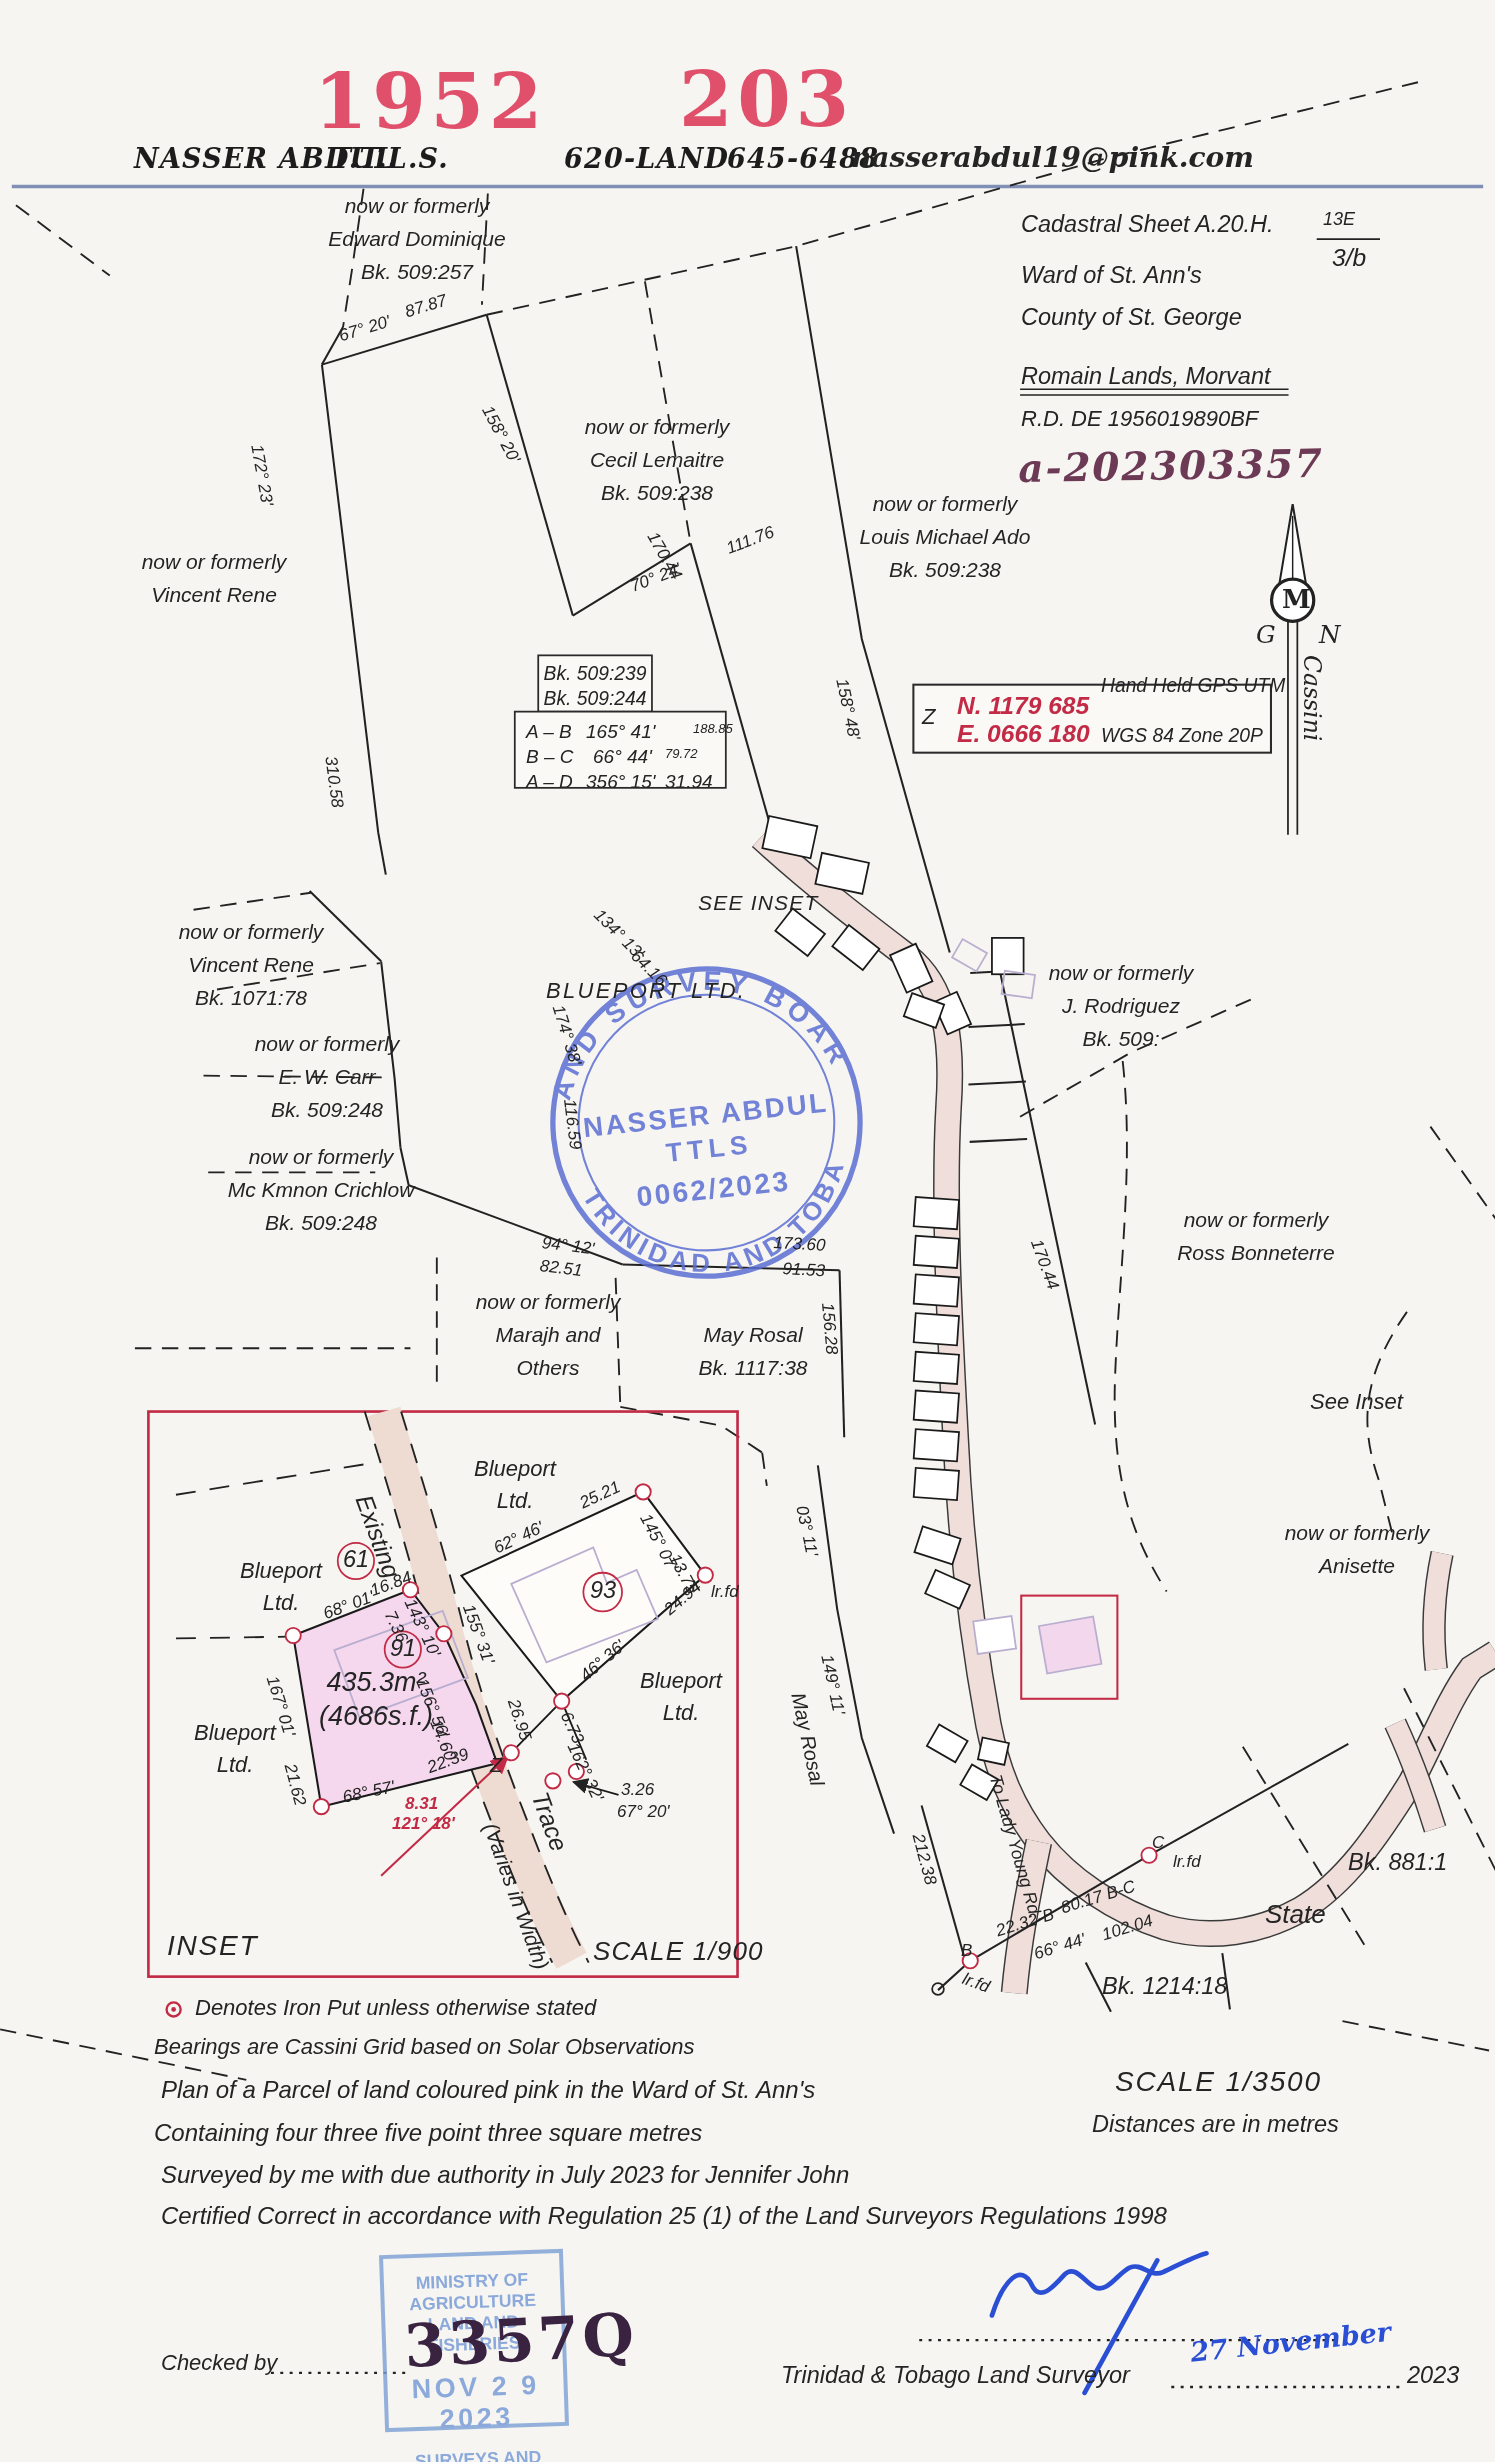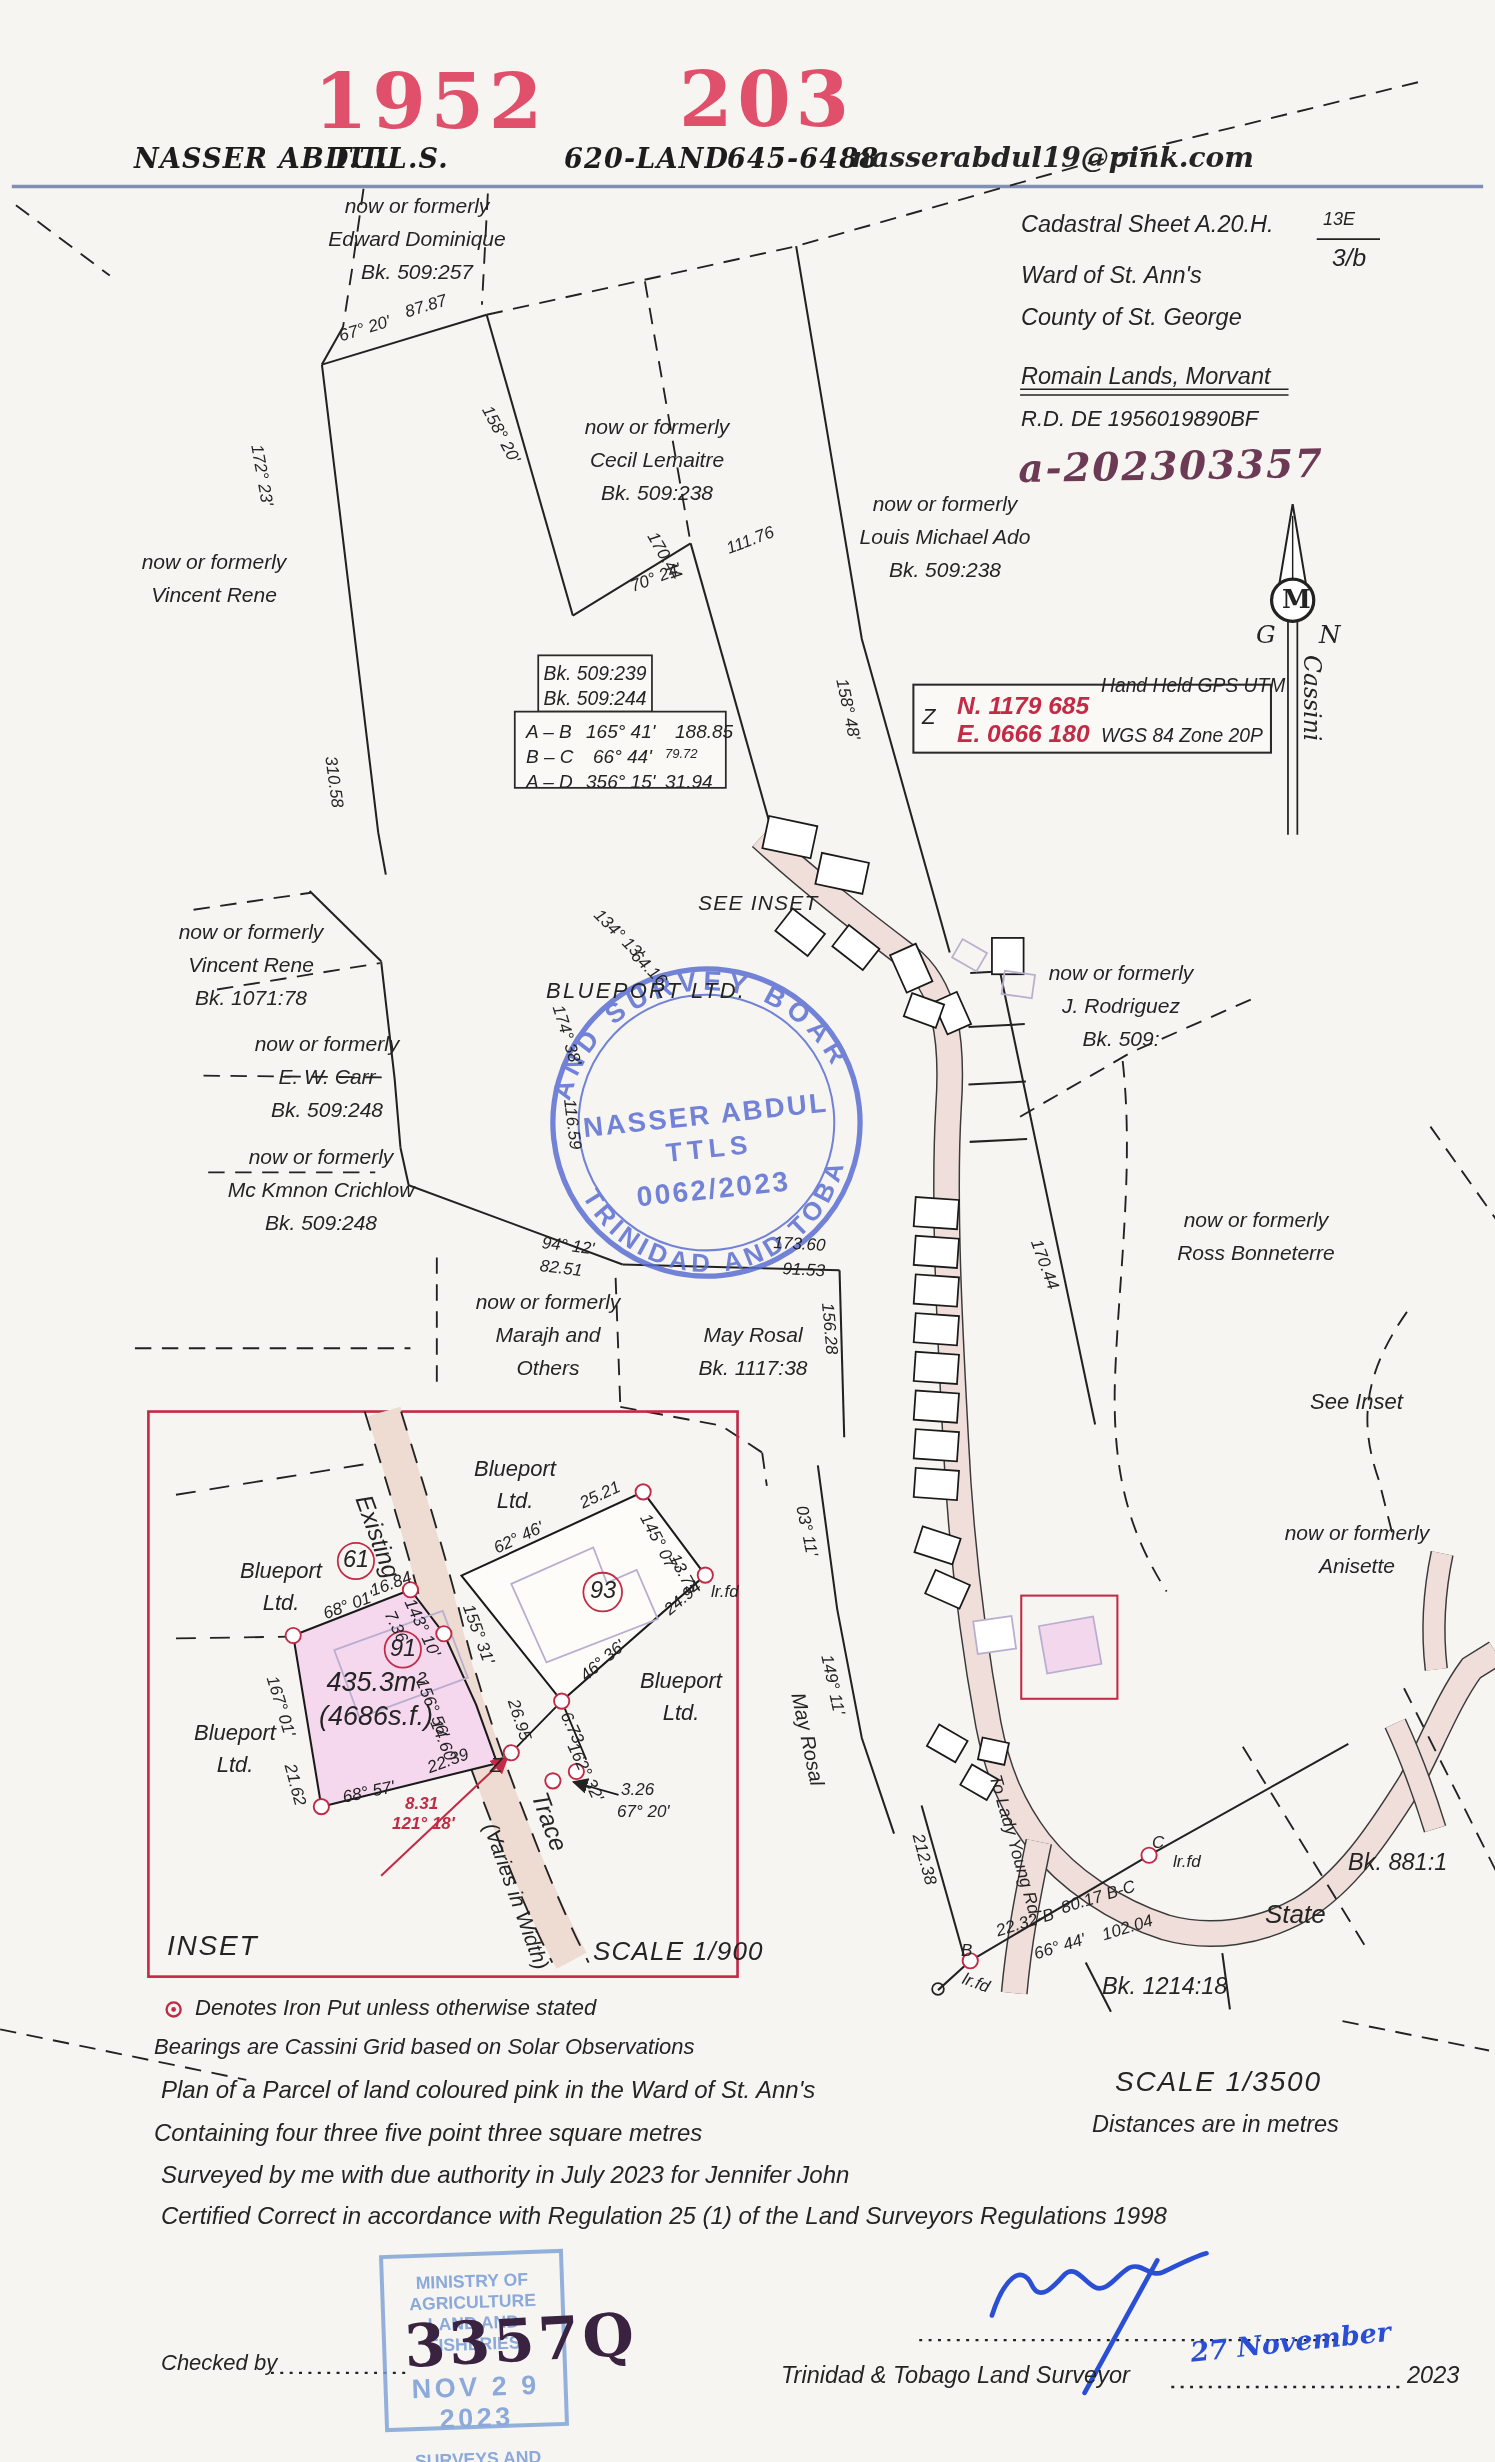--- a/index.html
+++ b/index.html
@@ -251,21 +251,21 @@
 <span class="L red bold" style="left:957px;top:722px;font-size:24.6px">E. 0666 180</span>
 <span class="L" style="left:1101px;top:676px;font-size:19.3px">Hand Held GPS UTM</span>
 <span class="L" style="left:1101px;top:726px;font-size:19.3px">WGS 84 Zone 20P</span>
 
 <div class="blk" style="left:595px;top:662px;line-height:24.6px;font-size:19.3px">
   <div>Bk. 509:239</div>
   <div>Bk. 509:244</div>
 </div>
 <span class="L" style="left:526px;top:722px;font-size:19px">A – B</span>
 <span class="L" style="left:586px;top:722px;font-size:19px">165° 41'</span>
-<span class="L" style="left:675px;top:722px;font-size:19px">188.85</span>
+<span class="L" style="left:693px;top:722px;font-size:13px">188.85</span>
 <span class="L" style="left:526px;top:747px;font-size:19px">B – C</span>
 <span class="L" style="left:593px;top:747px;font-size:19px">66° 44'</span>
 <span class="L" style="left:665px;top:747px;font-size:13px">79.72</span>
 <span class="L" style="left:526px;top:772px;font-size:19px">A – D</span>
 <span class="L" style="left:586px;top:772px;font-size:19px">356° 15'</span>
 <span class="L" style="left:665px;top:772px;font-size:19px">31.94</span>
 
 <div class="blk" style="left:417px;top:189px">
   <div>now or formerly</div>
   <div>Edward Dominique</div>

